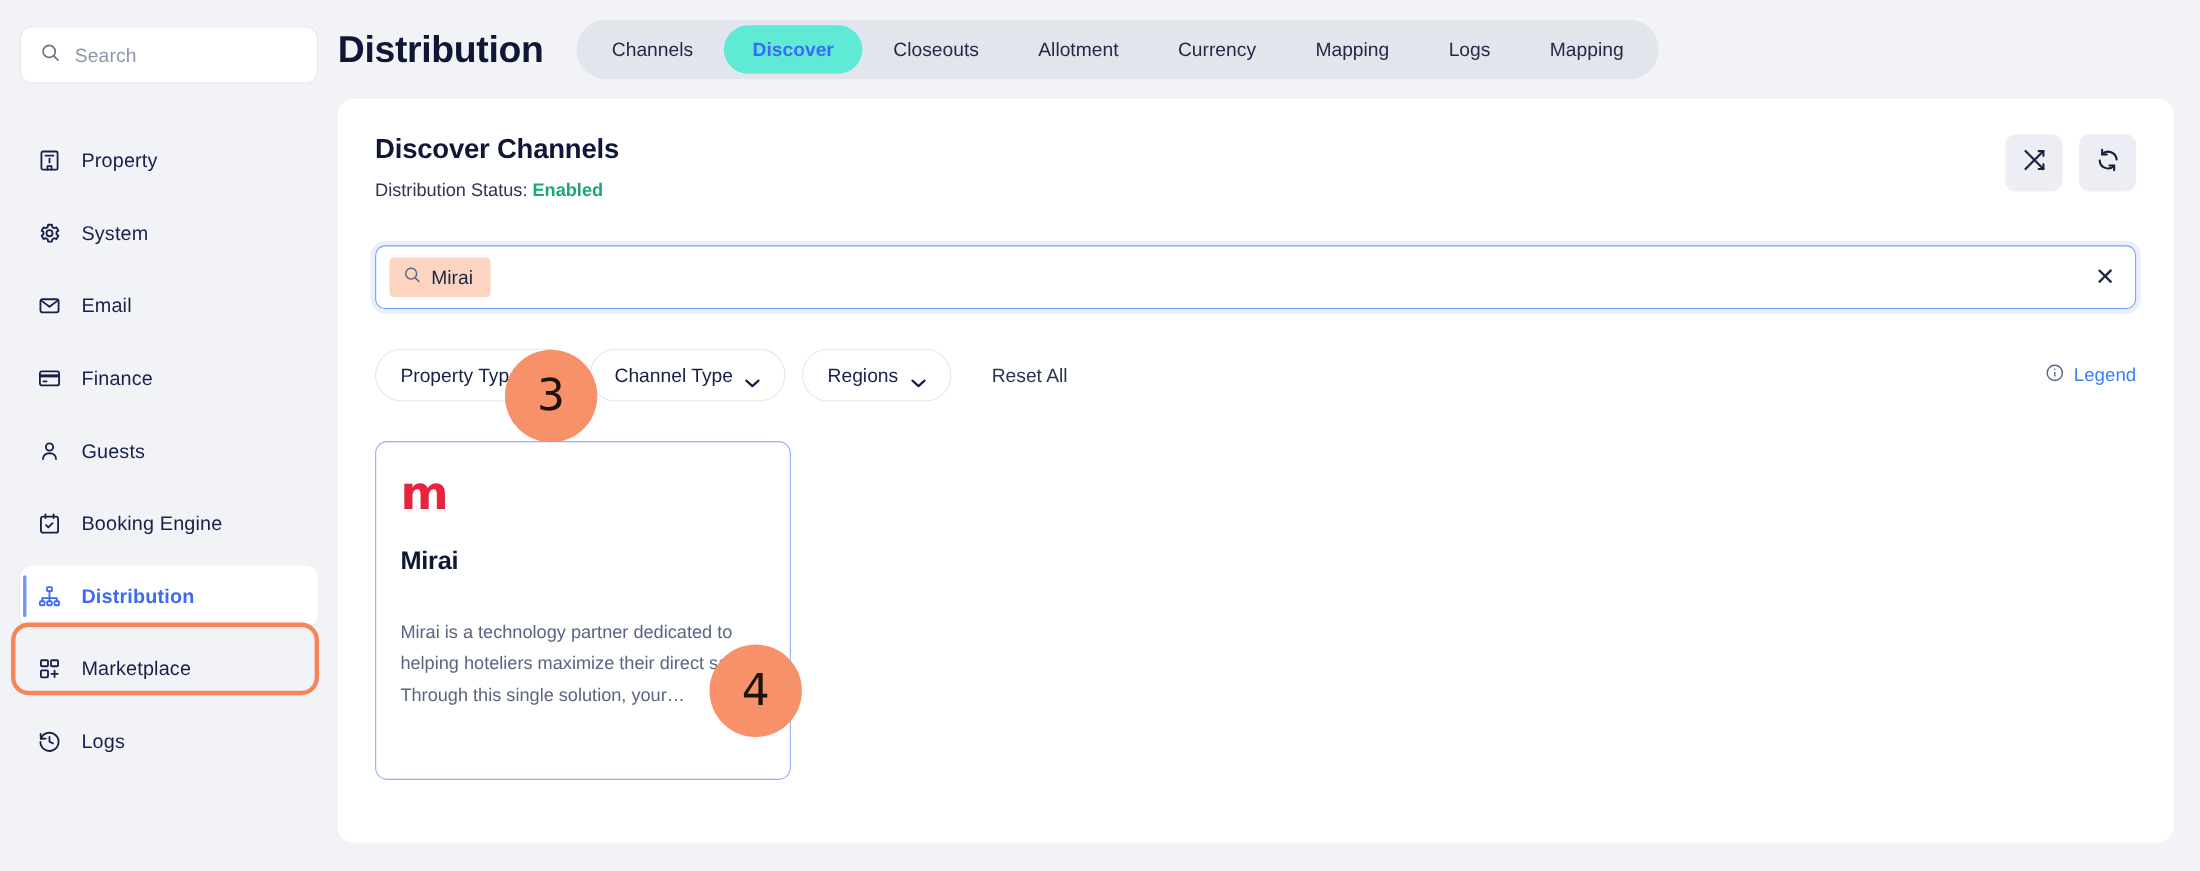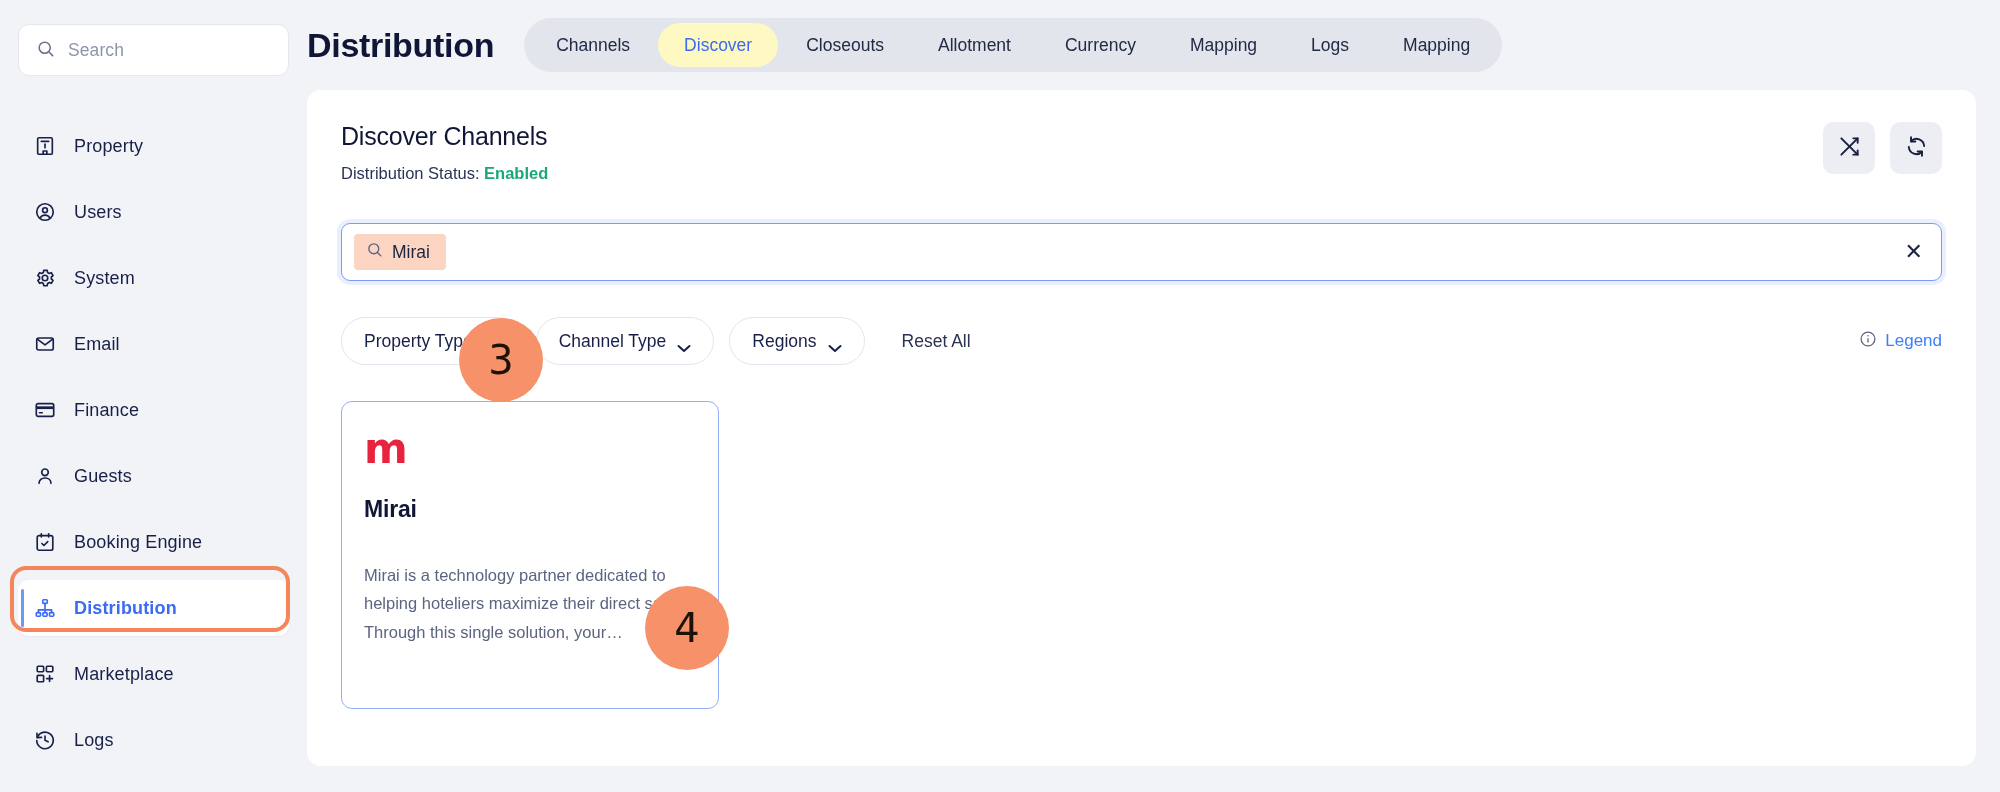--- a/index.html
+++ b/index.html
@@ -63,29 +63,29 @@
   .page-title { font-size: 34px; font-weight: 800; color: #101736; letter-spacing: -.3px; }
   .tabs {
     background: #e2e5ec; border-radius: 30px; height: 54px;
     display: flex; align-items: center; padding: 15px 6px; gap: 2px;
   }
   .tab {
     height: 44px; padding: 0 26px; border-radius: 24px;
     display: flex; align-items: center; justify-content: center;
     font-size: 17.5px; color: #222b45; font-weight: 500; white-space: nowrap;
   }
-  .tab.active { background: #fef9c3; color: #3b6bf5; font-weight: 400; }
+  .tab.active { background: #5eead4; color: #3b6bf5; font-weight: 700; }
 
   .panel {
     margin: 0 24px 0 0; background: #ffffff; border-radius: 14px;
     flex: 1; margin-bottom: 26px; padding: 32px 34px 0 34px;
     position: relative; overflow: hidden;
   }
   .panel-head { display: flex; justify-content: space-between; align-items: flex-start; }
-  .panel-title { font-size: 25px; font-weight: 400; color: #101736; letter-spacing: -.2px; }
+  .panel-title { font-size: 25px; font-weight: 700; color: #101736; letter-spacing: -.2px; }
   .status-line { margin-top: 13px; font-size: 16.5px; color: #2c3355; }
   .status-line .val { color: #1aa77a; font-weight: 700; }
 
   .head-actions { display: flex; gap: 15px; }
   .icon-btn {
     width: 52px; height: 52px; border-radius: 10px; background: #eceef3;
     display: flex; align-items: center; justify-content: center;
   }
   .icon-btn svg { width: 23px; height: 23px; fill: none; stroke: #16203f; stroke-width: 2; stroke-linecap: round; stroke-linejoin: round; }
 
@@ -158,30 +158,20 @@
             <svg viewBox="0 0 24 24">
               <rect x="4" y="3" width="16" height="18" rx="1.5"></rect>
               <line x1="8" y1="7" x2="16" y2="7"></line>
               <line x1="12" y1="10" x2="12" y2="14"></line>
               <path d="M10 21v-3.5h4V21"></path>
             </svg>
           </span>
         <span class="lbl">Property</span>
       </div>
 
-      <div class="nav-item">
-        <span class="nav-icon">
-            <svg viewBox="0 0 24 24">
-              <circle cx="12" cy="12" r="9"></circle>
-              <circle cx="12" cy="10" r="2.6"></circle>
-              <path d="M6.8 18.4a6 6 0 0 1 10.4 0"></path>
-            </svg>
-          </span>
-        <span class="lbl">Users</span>
-      </div>
 
       <div class="nav-item">
         <span class="nav-icon">
             <svg viewBox="0 0 24 24">
               <circle cx="12" cy="12" r="3"></circle>
               <path d="M19 12a7 7 0 0 0-.1-1.1l1.9-1.4-1.9-3.3-2.2.9a7 7 0 0 0-1.9-1.1L14.4 3.6h-3.8l-.4 2.4a7 7 0 0 0-1.9 1.1l-2.2-.9L4.2 9.5l1.9 1.4A7 7 0 0 0 6 12c0 .4 0 .7.1 1.1l-1.9 1.4 1.9 3.3 2.2-.9c.6.5 1.2.8 1.9 1.1l.4 2.4h3.8l.4-2.4c.7-.3 1.3-.6 1.9-1.1l2.2.9 1.9-3.3-1.9-1.4c.1-.4.1-.7.1-1.1z"></path>
             </svg>
           </span>
         <span class="lbl">System</span>
       </div>

